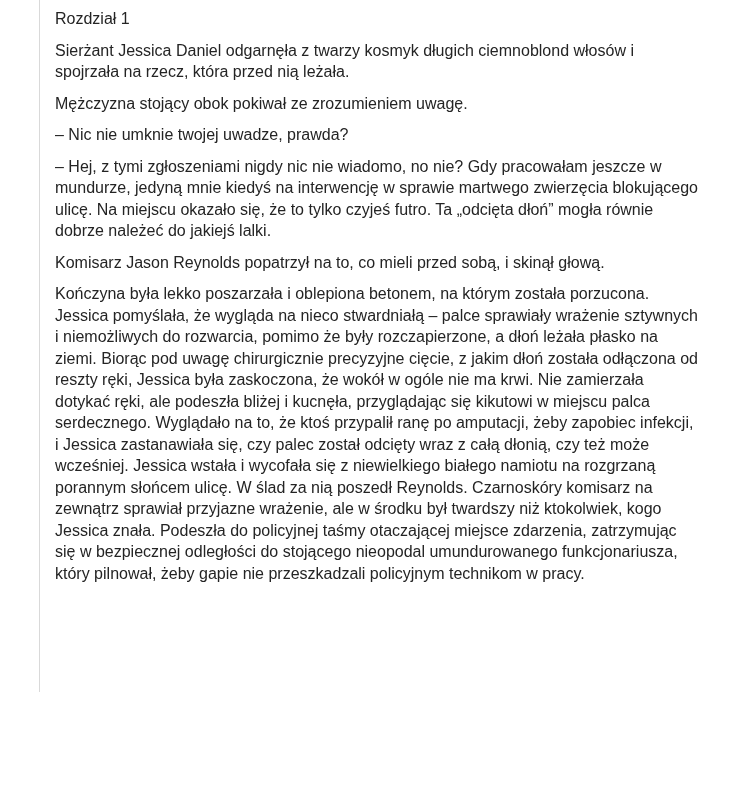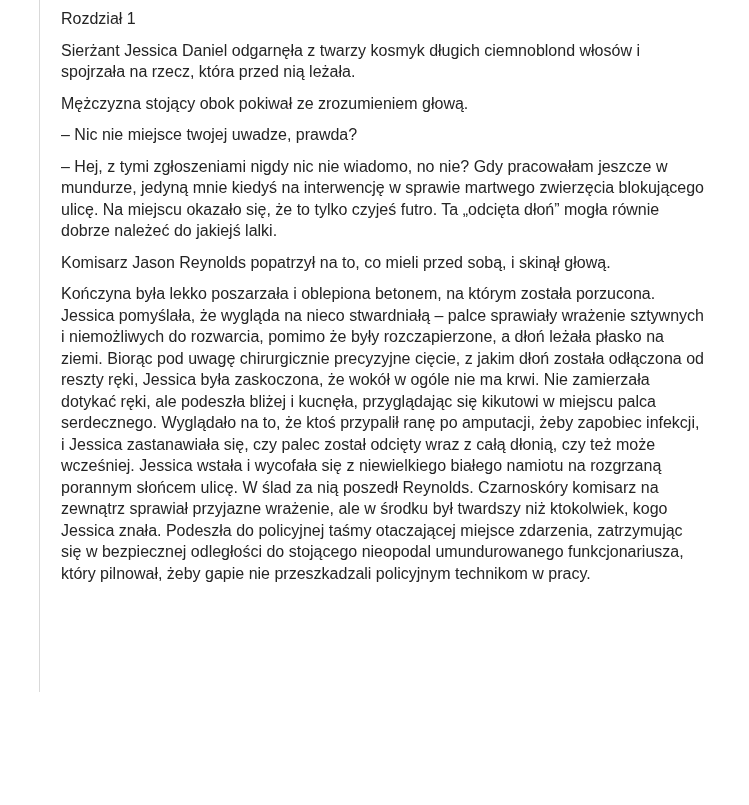--- a/index.html
+++ b/index.html
@@ -18,21 +18,21 @@
   .edge-line {
     position: absolute;
     left: 39px;
     top: 0;
     width: 1px;
     height: 692px;
     background: #d9d9d9;
   }
   .content {
     position: absolute;
-    left: 61px;
+    left: 55px;
     top: 8px;
     width: 650px;
     color: #242424;
     font-size: 16px;
     line-height: 21.5px;
   }
   .para {
     margin: 0 4px 10px 0;
     padding: 0;
     font-weight: 400;
@@ -43,19 +43,19 @@
   }
 </style>
 </head>
 <body>
 
 <div class="page">
   <div class="edge-line"></div>
   <div class="content">
     <p class="para heading">Rozdział 1</p>
     <p class="para">Sierżant Jessica Daniel odgarnęła z twarzy kosmyk długich ciemnoblond włosów i spojrzała na rzecz, która przed nią leżała.</p>
-    <p class="para">Mężczyzna stojący obok pokiwał ze zrozumieniem głową.</p>
-    <p class="para">– Nic nie miejsce twojej uwadze, prawda?</p>
+    <p class="para">Mężczyzna stojący obok pokiwał ze zrozumieniem uwagę.</p>
+    <p class="para">– Nic nie umknie twojej uwadze, prawda?</p>
     <p class="para">– Hej, z tymi zgłoszeniami nigdy nic nie wiadomo, no nie? Gdy pracowałam jeszcze w mundurze, jedyną mnie kiedyś na interwencję w sprawie martwego zwierzęcia blokującego ulicę. Na miejscu okazało się, że to tylko czyjeś futro. Ta „odcięta dłoń” mogła równie dobrze należeć do jakiejś lalki.</p>
     <p class="para">Komisarz Jason Reynolds popatrzył na to, co mieli przed sobą, i skinął głową.</p>
     <p class="para">Kończyna była lekko poszarzała i oblepiona betonem, na którym została porzucona. Jessica pomyślała, że wygląda na nieco stwardniałą – palce sprawiały wrażenie sztywnych i niemożliwych do rozwarcia, pomimo że były rozczapierzone, a dłoń leżała płasko na ziemi. Biorąc pod uwagę chirurgicznie precyzyjne cięcie, z jakim dłoń została odłączona od reszty ręki, Jessica była zaskoczona, że wokół w ogóle nie ma krwi. Nie zamierzała dotykać ręki, ale podeszła bliżej i kucnęła, przyglądając się kikutowi w miejscu palca serdecznego. Wyglądało na to, że ktoś przypalił ranę po amputacji, żeby zapobiec infekcji, i Jessica zastanawiała się, czy palec został odcięty wraz z całą dłonią, czy też może wcześniej. Jessica wstała i wycofała się z niewielkiego białego namiotu na rozgrzaną porannym słońcem ulicę. W ślad za nią poszedł Reynolds. Czarnoskóry komisarz na zewnątrz sprawiał przyjazne wrażenie, ale w środku był twardszy niż ktokolwiek, kogo Jessica znała. Podeszła do policyjnej taśmy otaczającej miejsce zdarzenia, zatrzymując się w bezpiecznej odległości do stojącego nieopodal umundurowanego funkcjonariusza, który pilnował, żeby gapie nie przeszkadzali policyjnym technikom w pracy.</p>
   </div>
 </div>
 
 </body></html>

